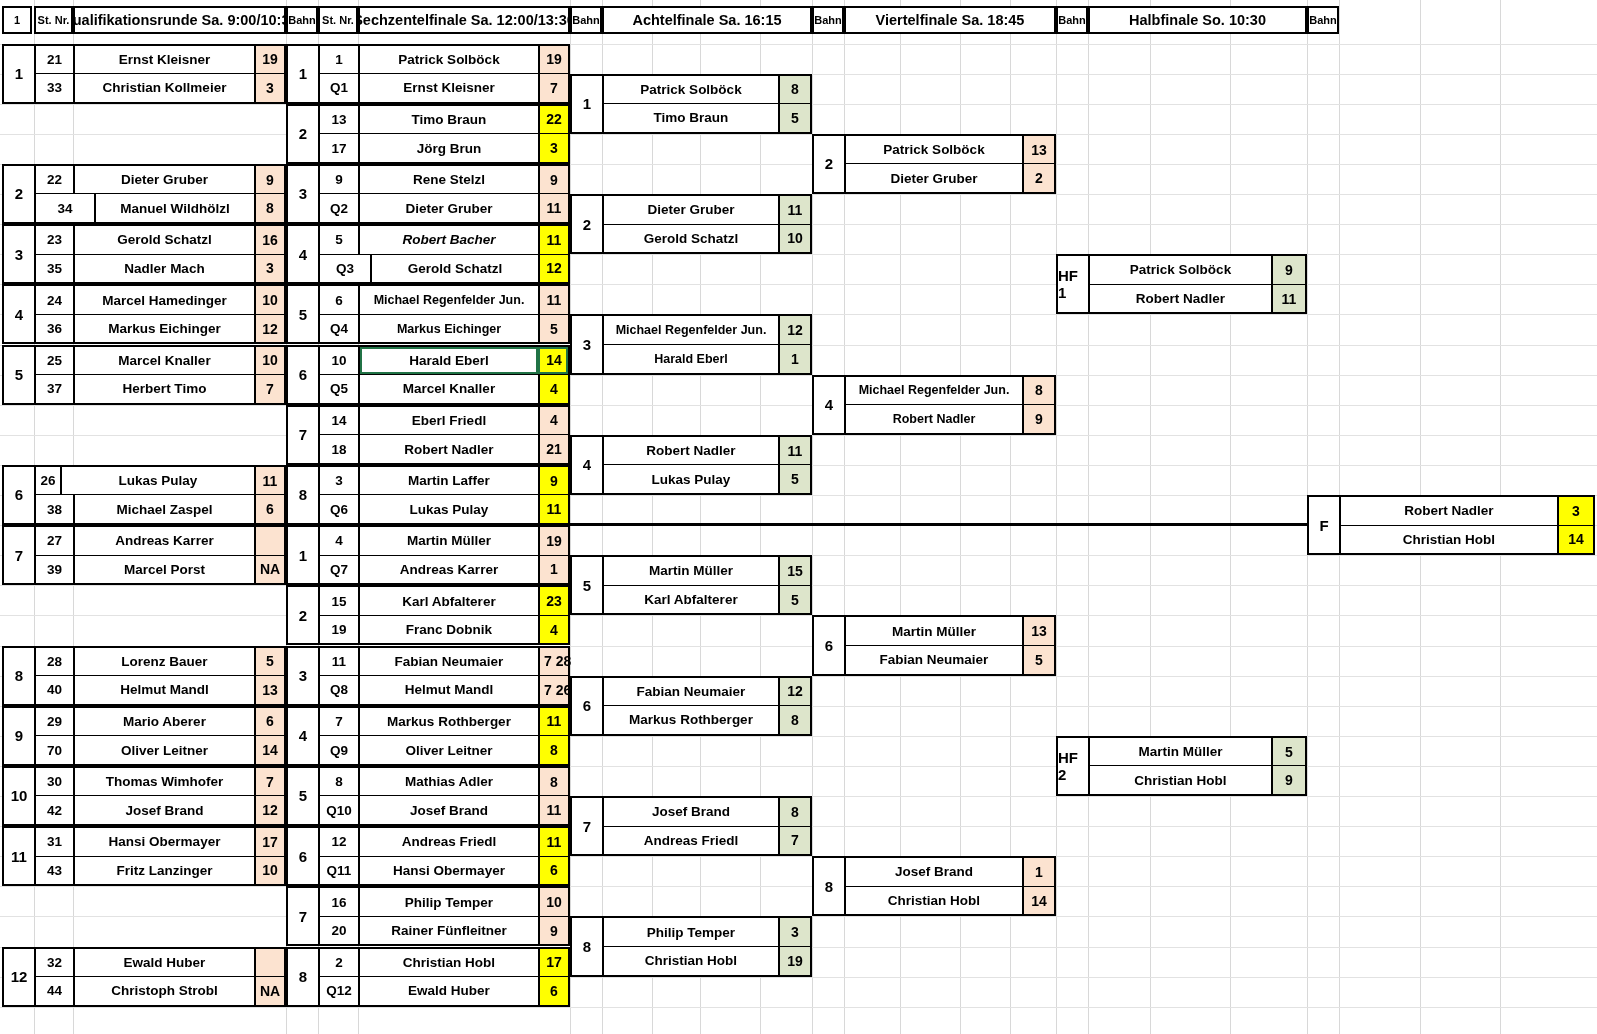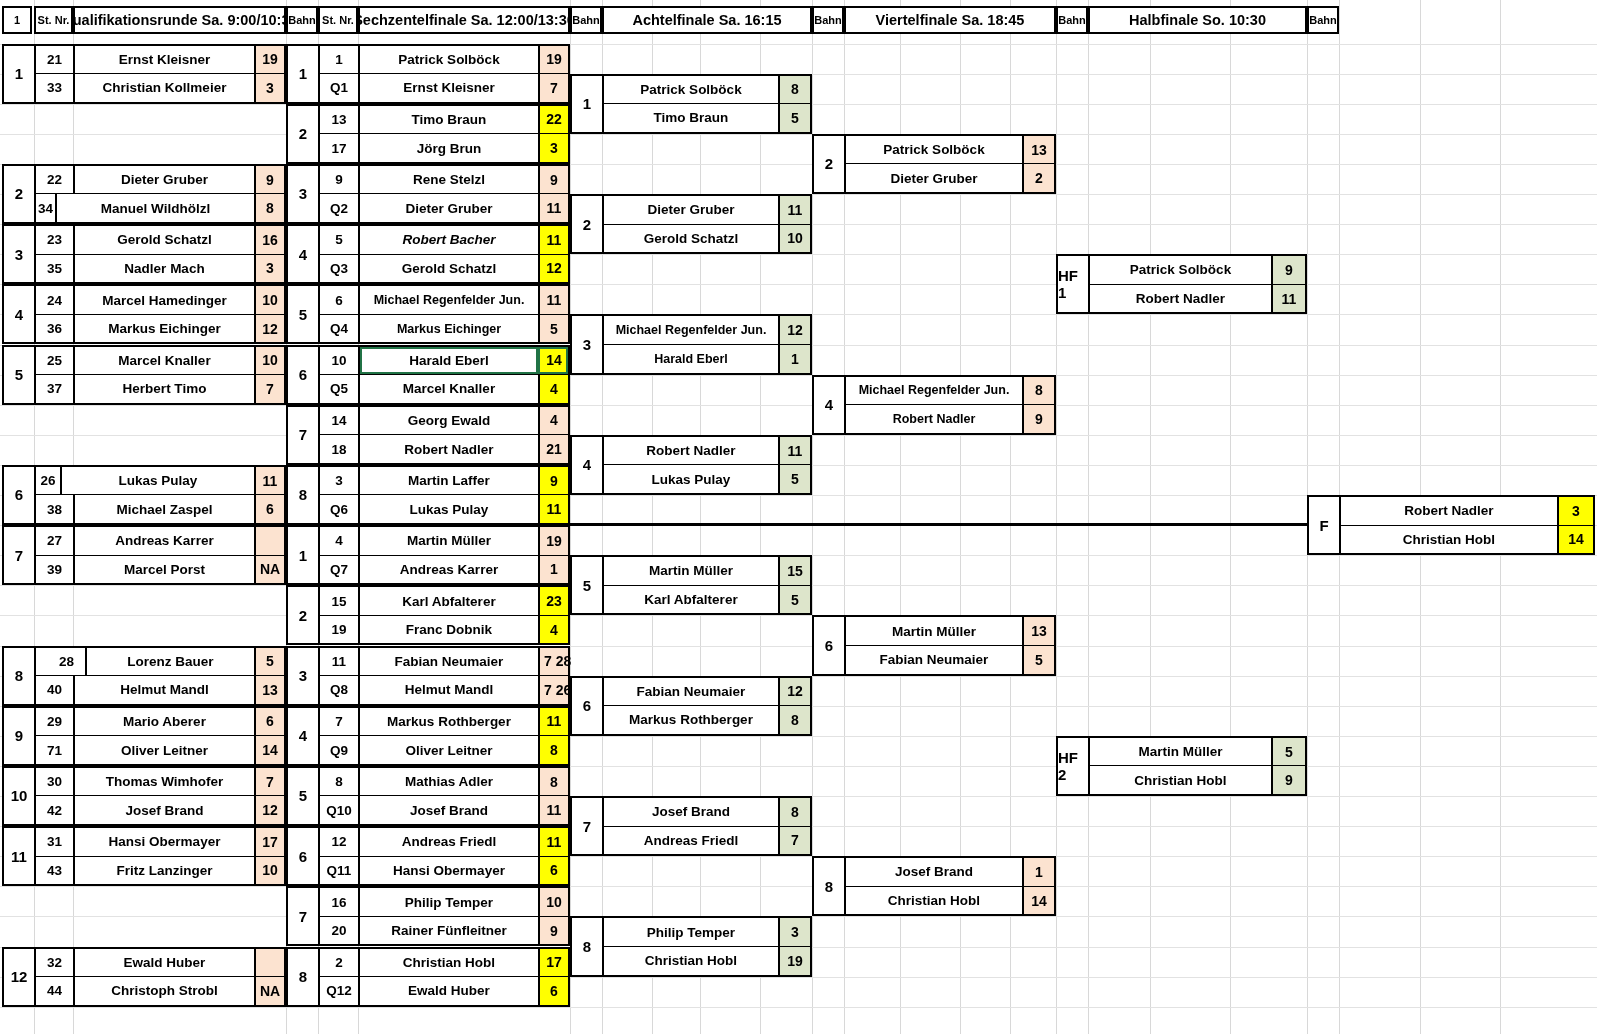--- a/index.html
+++ b/index.html
@@ -159,21 +159,21 @@
     </div>
     <div class="match" style="left: 2px; top: 163.9px; width: 284px; height: 60.2px;">
       <div class="m-seed" style="width: 32px;">2</div>
       <div class="m-rows">
         <div class="m-row top">
           <div class="m-stnr" style="width: 39px;">22</div>
           <div class="m-name">Dieter Gruber</div>
           <div class="m-score sc-peach" style="width: 30px;">9</div>
         </div>
         <div class="m-row">
-          <div class="m-stnr" style="width: 21px;">34</div>
+          <div class="m-stnr" style="width: 60px;">34</div>
           <div class="m-name">Manuel Wildhölzl</div>
           <div class="m-score sc-peach" style="width: 30px;">8</div>
         </div>
       </div>
     </div>
     <div class="match" style="left: 2px; top: 224.1px; width: 284px; height: 60.2px;">
       <div class="m-seed" style="width: 32px;">3</div>
       <div class="m-rows">
         <div class="m-row top">
           <div class="m-stnr" style="width: 39px;">23</div>
@@ -244,41 +244,41 @@
           <div class="m-stnr" style="width: 39px;">39</div>
           <div class="m-name">Marcel Porst</div>
           <div class="m-score sc-peach" style="width: 30px;">NA</div>
         </div>
       </div>
     </div>
     <div class="match" style="left: 2px; top: 645.5px; width: 284px; height: 60.2px;">
       <div class="m-seed" style="width: 32px;">8</div>
       <div class="m-rows">
         <div class="m-row top">
-          <div class="m-stnr" style="width: 39px; margin-left: 12px;">28</div>
+          <div class="m-stnr" style="width: 39px;">28</div>
           <div class="m-name">Lorenz Bauer</div>
           <div class="m-score sc-peach" style="width: 30px;">5</div>
         </div>
         <div class="m-row">
           <div class="m-stnr" style="width: 39px;">40</div>
           <div class="m-name">Helmut Mandl</div>
           <div class="m-score sc-peach" style="width: 30px;">13</div>
         </div>
       </div>
     </div>
     <div class="match" style="left: 2px; top: 705.7px; width: 284px; height: 60.2px;">
       <div class="m-seed" style="width: 32px;">9</div>
       <div class="m-rows">
         <div class="m-row top">
           <div class="m-stnr" style="width: 39px;">29</div>
           <div class="m-name">Mario Aberer</div>
           <div class="m-score sc-peach" style="width: 30px;">6</div>
         </div>
         <div class="m-row">
-          <div class="m-stnr" style="width: 39px;">71</div>
+          <div class="m-stnr" style="width: 39px;">70</div>
           <div class="m-name">Oliver Leitner</div>
           <div class="m-score sc-peach" style="width: 30px;">14</div>
         </div>
       </div>
     </div>
     <div class="match" style="left: 2px; top: 765.9px; width: 284px; height: 60.2px;">
       <div class="m-seed" style="width: 32px;">10</div>
       <div class="m-rows">
         <div class="m-row top">
           <div class="m-stnr" style="width: 39px;">30</div>
@@ -369,21 +369,21 @@
     </div>
     <div class="match" style="left: 286px; top: 224.1px; width: 284px; height: 60.2px;">
       <div class="m-seed" style="width: 32px;">4</div>
       <div class="m-rows">
         <div class="m-row top">
           <div class="m-stnr" style="width: 40px;">5</div>
           <div class="m-name" style="font-size: 13.5px; font-style: italic;">Robert Bacher</div>
           <div class="m-score sc-yellow" style="width: 30px;">11</div>
         </div>
         <div class="m-row">
-          <div class="m-stnr" style="width: 40px;">Q3</div>
+          <div class="m-stnr" style="width: 52px;">Q3</div>
           <div class="m-name" style="font-size: 13.5px;">Gerold Schatzl</div>
           <div class="m-score sc-yellow" style="width: 30px;">12</div>
         </div>
       </div>
     </div>
     <div class="match" style="left: 286px; top: 284.3px; width: 284px; height: 60.2px;">
       <div class="m-seed" style="width: 32px;">5</div>
       <div class="m-rows">
         <div class="m-row top">
           <div class="m-stnr" style="width: 40px;">6</div>
@@ -410,21 +410,21 @@
           <div class="m-name" style="font-size: 13.5px;">Marcel Knaller</div>
           <div class="m-score sc-yellow" style="width: 30px;">4</div>
         </div>
       </div>
     </div>
     <div class="match" style="left: 286px; top: 404.7px; width: 284px; height: 60.2px;">
       <div class="m-seed" style="width: 32px;">7</div>
       <div class="m-rows">
         <div class="m-row top">
           <div class="m-stnr" style="width: 40px;">14</div>
-          <div class="m-name" style="font-size: 13.5px;">Georg Ewald</div>
+          <div class="m-name" style="font-size: 13.5px;">Eberl Friedl</div>
           <div class="m-score sc-peach" style="width: 30px;">4</div>
         </div>
         <div class="m-row">
           <div class="m-stnr" style="width: 40px;">18</div>
           <div class="m-name" style="font-size: 13.5px;">Robert Nadler</div>
           <div class="m-score sc-peach" style="width: 30px;">21</div>
         </div>
       </div>
     </div>
     <div class="match" style="left: 286px; top: 464.9px; width: 284px; height: 60.2px;">

